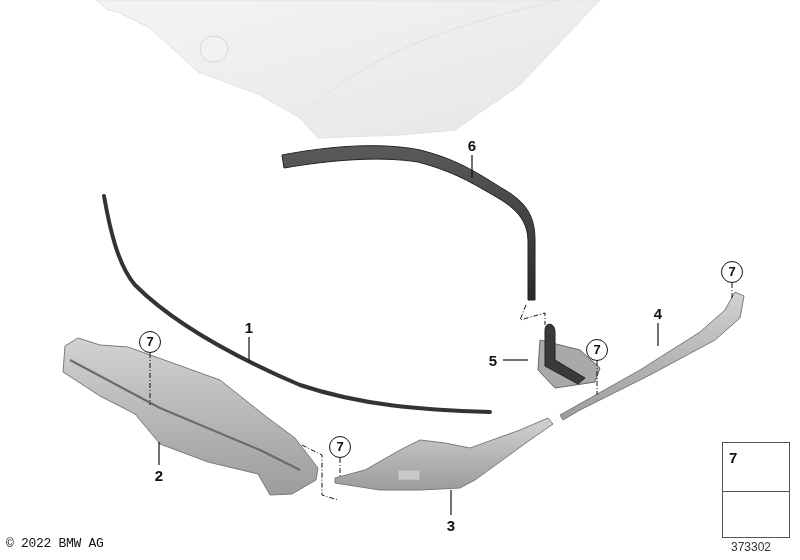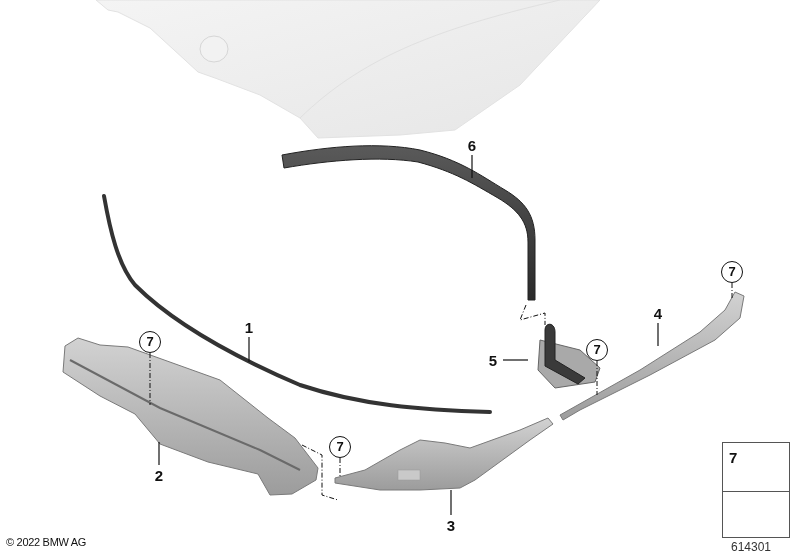--- a/index.html
+++ b/index.html
@@ -1,20 +1,20 @@
 <!DOCTYPE html>
 <html><head>
 <meta charset="utf-8">
 <style>
   html,body{margin:0;padding:0;background:#fff;}
   #stage{position:relative;width:800px;height:560px;overflow:hidden;background:#fff;font-family:"Liberation Sans",sans-serif;}
   svg.art{position:absolute;left:0;top:0;}
   .callout{position:absolute;font-weight:bold;font-size:15px;color:#111;line-height:1;transform:translate(-50%,-50%);}
   .circ{position:absolute;width:20px;height:20px;border:1.5px solid #111;border-radius:50%;font-weight:bold;font-size:13px;text-align:center;line-height:20px;color:#111;transform:translate(-50%,-50%);background:#fff;}
-  .copyright{position:absolute;left:6px;top:536px;font-size:11px;color:#111;font-family:Liberation Sans, sans-serif;letter-spacing:-0.3px;}
+  .copyright{position:absolute;left:6px;top:536px;font-size:13px;color:#111;font-family:Liberation Mono, monospace;letter-spacing:-0.3px;}
   .docnum{position:absolute;left:731px;top:540px;font-size:12px;color:#333;}
   .legend{position:absolute;left:722px;top:442px;width:66px;height:94px;border:1px solid #555;background:#fff;}
   .legend .row1{position:absolute;left:0;top:0;width:66px;height:48px;border-bottom:1px solid #555;}
   .legend .lnum{position:absolute;left:6px;top:6px;font-weight:bold;font-size:15px;color:#111;}
 </style>
 </head>
 <body>
 
 <div id="stage">
 
@@ -109,14 +109,14 @@
   <div class="circ" style="left:597px;top:350px">7</div>
   <div class="circ" style="left:732px;top:272px">7</div>
 
   <div class="legend">
     <div class="row1">
       <span class="lnum">7</span>
     </div>
   </div>
 
   <div class="copyright">© 2022 BMW AG</div>
-  <div class="docnum">614301</div>
+  <div class="docnum">373302</div>
 </div>
 
 </body></html>

